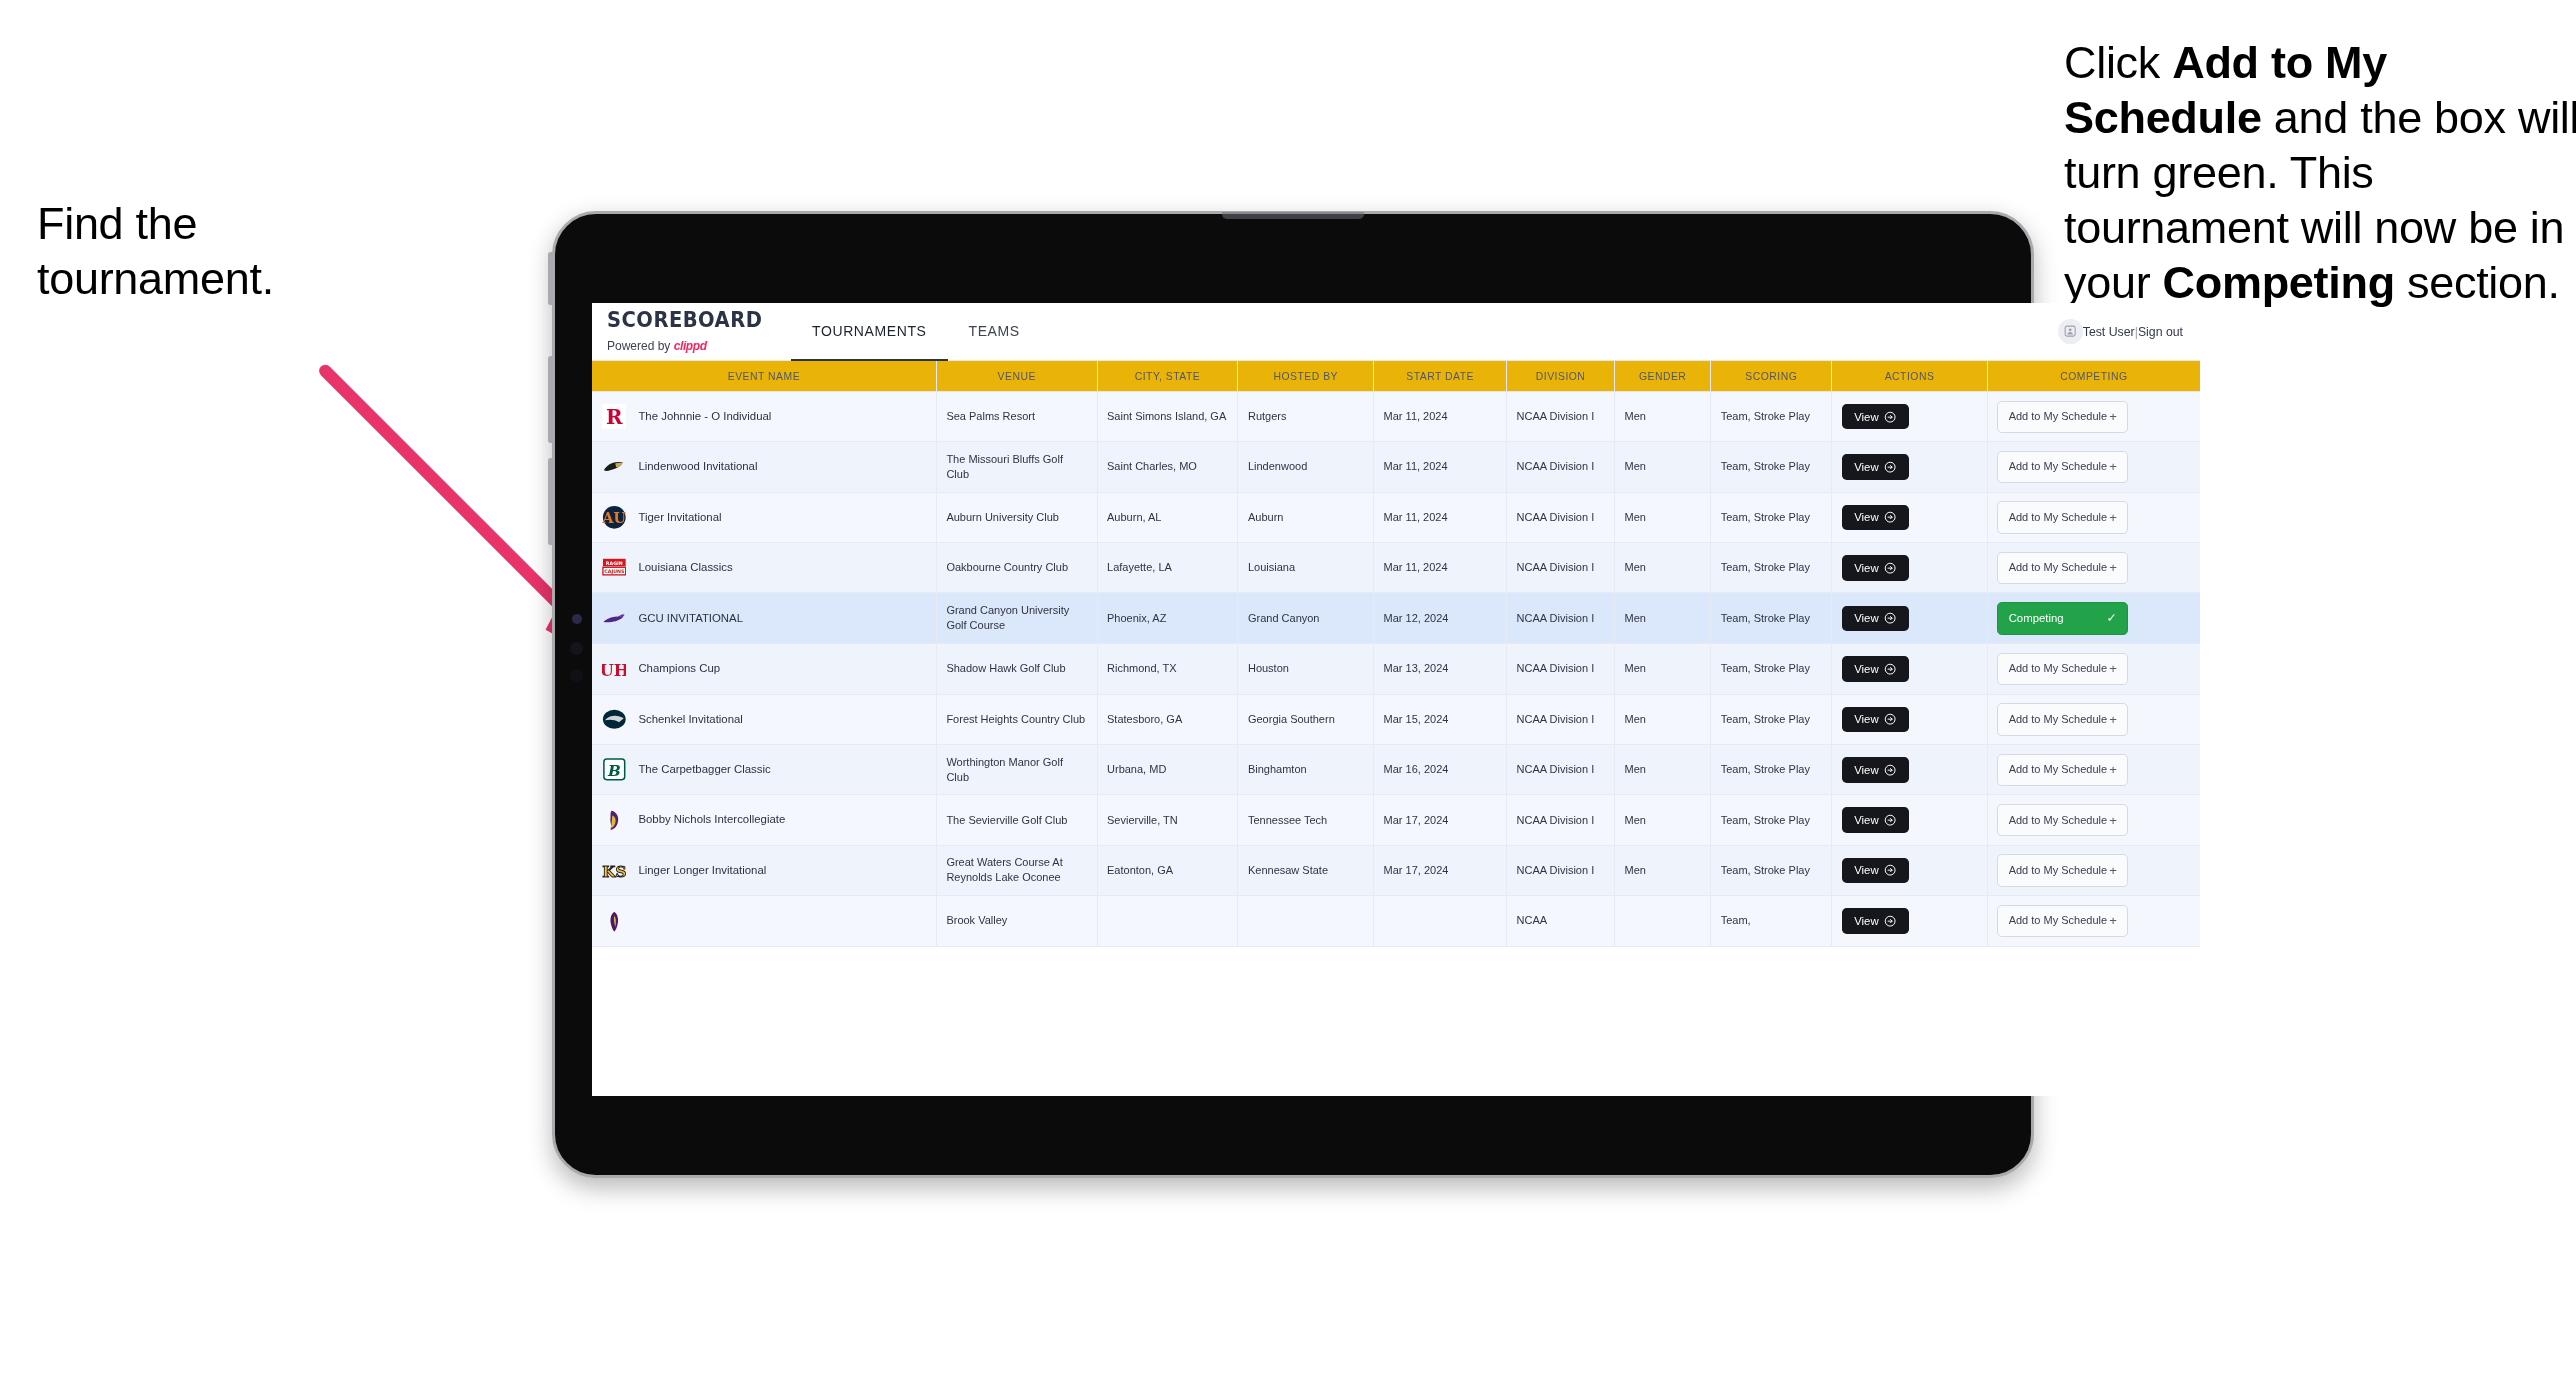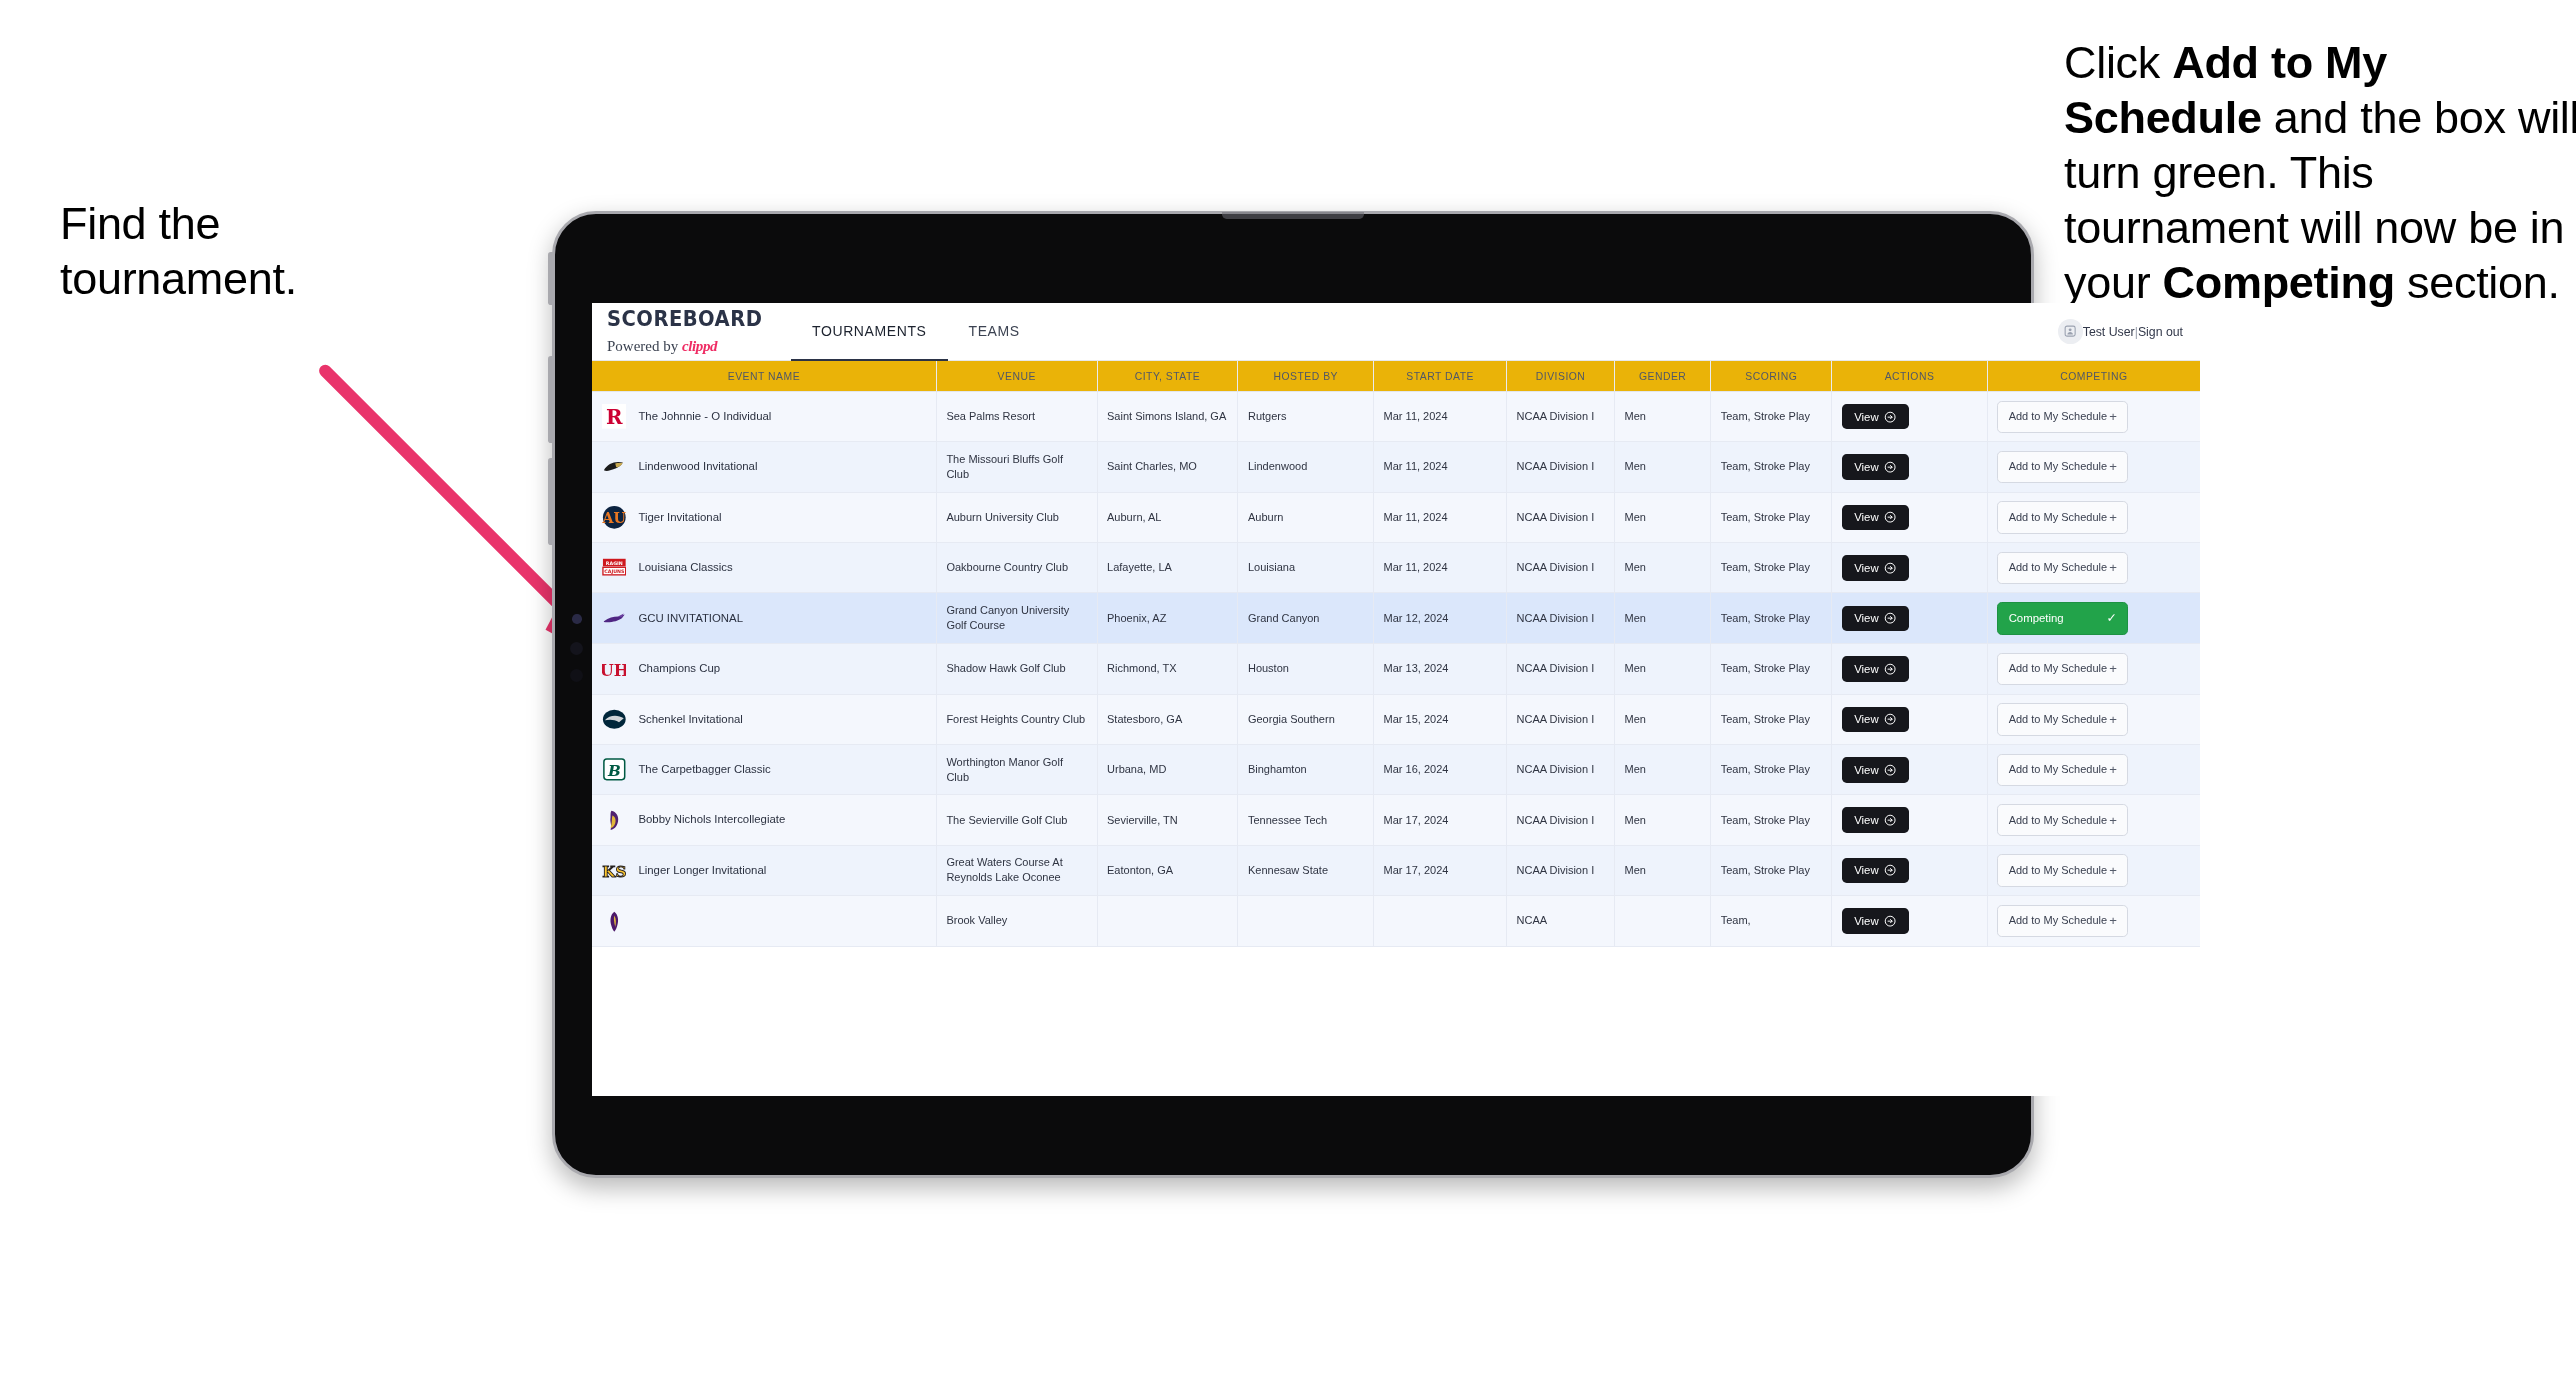--- a/index.html
+++ b/index.html
@@ -7,21 +7,21 @@
     width:2576px;height:1386px;
     background:#ffffff;
     font-family:"Liberation Sans", sans-serif;
     overflow:hidden;
     position:relative;
   }
 
   
   .annot{position:absolute;color:#000;font-weight:400;}
   #annot-left{
-    left:60px;top:197px;width:397px;
+    left:37px;top:197px;width:397px;
     font-size:45px;line-height:1.22;letter-spacing:-0.3px;
   }
   #annot-right{
     left:2064px;top:36px;width:518px;
     font-size:45px;line-height:1.22;letter-spacing:-0.3px;
   }
   #annot-right b{font-weight:700;}
 
   
   .arrow-svg{position:absolute;pointer-events:none;}
@@ -62,21 +62,21 @@
     height:57px;background:#fff;display:flex;align-items:stretch;
     border-bottom:0.9px solid #e6e8ec;position:relative;
   }
   #brand{display:flex;flex-direction:column;justify-content:center;
     padding:0 17px 0 15px;min-width:142px;}
   #brand-title{
     font-family:"DejaVu Sans", sans-serif;
     font-weight:700;font-size:21px;letter-spacing:0.5px;color:#2b3347;
     transform:scaleX(.93);transform-origin:left center;line-height:1;
   }
-  #brand-sub{font-size:15px;color:#3b4250;margin-top:8px;white-space:nowrap;font-family:Liberation Serif, serif;}
+  #brand-sub{font-size:12px;color:#3b4250;margin-top:8px;white-space:nowrap;}
   #brand-sub .clippd{color:#ef2b63;font-weight:700;font-style:italic;letter-spacing:-0.4px;}
   .navtab{
     display:flex;align-items:center;padding:0 21px;font-size:14px;
     color:#3c4352;letter-spacing:0.6px;cursor:pointer;
     border-bottom:2.8px solid transparent;margin-bottom:-0.9px;
   }
   .navtab.active{color:#1c222e;border-bottom-color:#2b3347;font-weight:500;}
   #header-right{margin-left:auto;display:flex;align-items:center;gap:0;padding-right:17px;}
   #avatar{width:24.6px;height:24.6px;border-radius:50%;background:#eceef2;
     display:flex;align-items:center;justify-content:center;}

